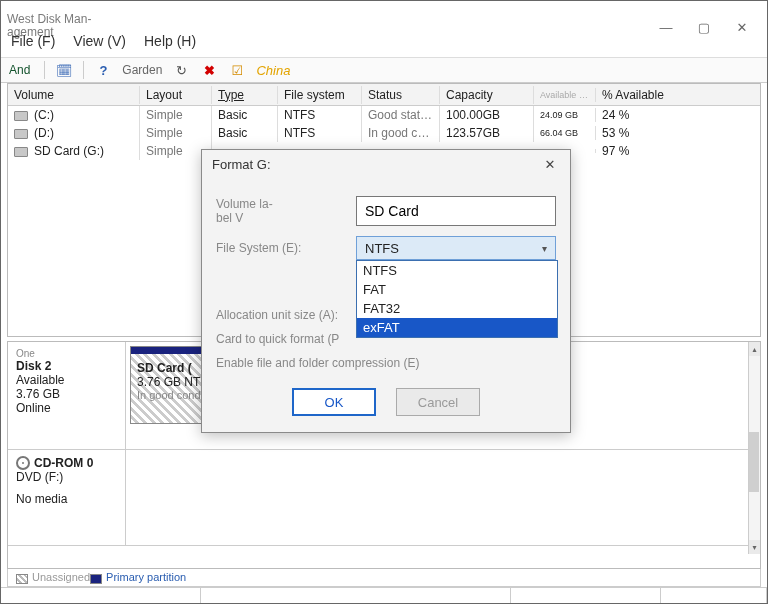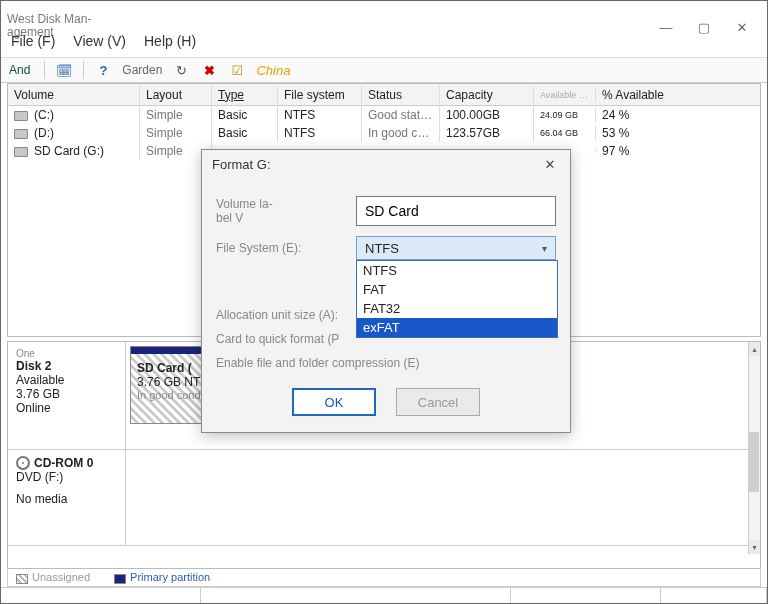--- a/index.html
+++ b/index.html
@@ -62,21 +62,21 @@
   .part-box { border:1px solid #888; padding:4px 6px; position:relative; }
   .part-box .bluebar { position:absolute; left:0; top:0; right:0; height:7px; background:#1a237e; }
   .part-box .pt { margin-top:10px; font-weight:bold; }
   .part-box .st { color:#888; font-size:11px; }
   .hatch { background-image: repeating-linear-gradient(45deg,#fff,#fff 3px,#ccc 3px,#ccc 6px); }
 
   .cd-ico { display:inline-block; width:14px; height:14px; border:2px solid #777; border-radius:50%; position:relative; }
   .cd-ico::after { content:''; position:absolute; left:4px; top:4px; width:2px; height:2px; background:#777; border-radius:50%; }
 
   
-  .legend { position:absolute; left:6px; right:6px; bottom:16px; height:18px; border:1px solid #ccc; border-top:none; display:flex; align-items:center; gap:24px; padding:0 8px; font-size:11px; background:#fff; }
+  .legend { position:absolute; left:6px; right:6px; bottom:16px; height:18px; border:1px solid #ccc; border-top:none; display:flex; align-items:center; gap:0; padding:0 8px; font-size:11px; background:#fff; }
   .leg-box { width:12px; height:10px; border:1px solid #888; display:inline-block; margin-right:4px; vertical-align:middle; }
   .leg-hatch { background-image: repeating-linear-gradient(45deg,#fff,#fff 2px,#bbb 2px,#bbb 4px); }
   .leg-blue { background:#1a237e; }
   .legend .u { color:#999; }
   .legend .p { color:#2a5db0; }
 
   .statusbar { position:absolute; left:0; right:0; bottom:0; height:16px; border-top:1px solid #ccc; display:flex; }
   .statusbar > div { border-right:1px solid #ccc; height:100%; }
 
   

